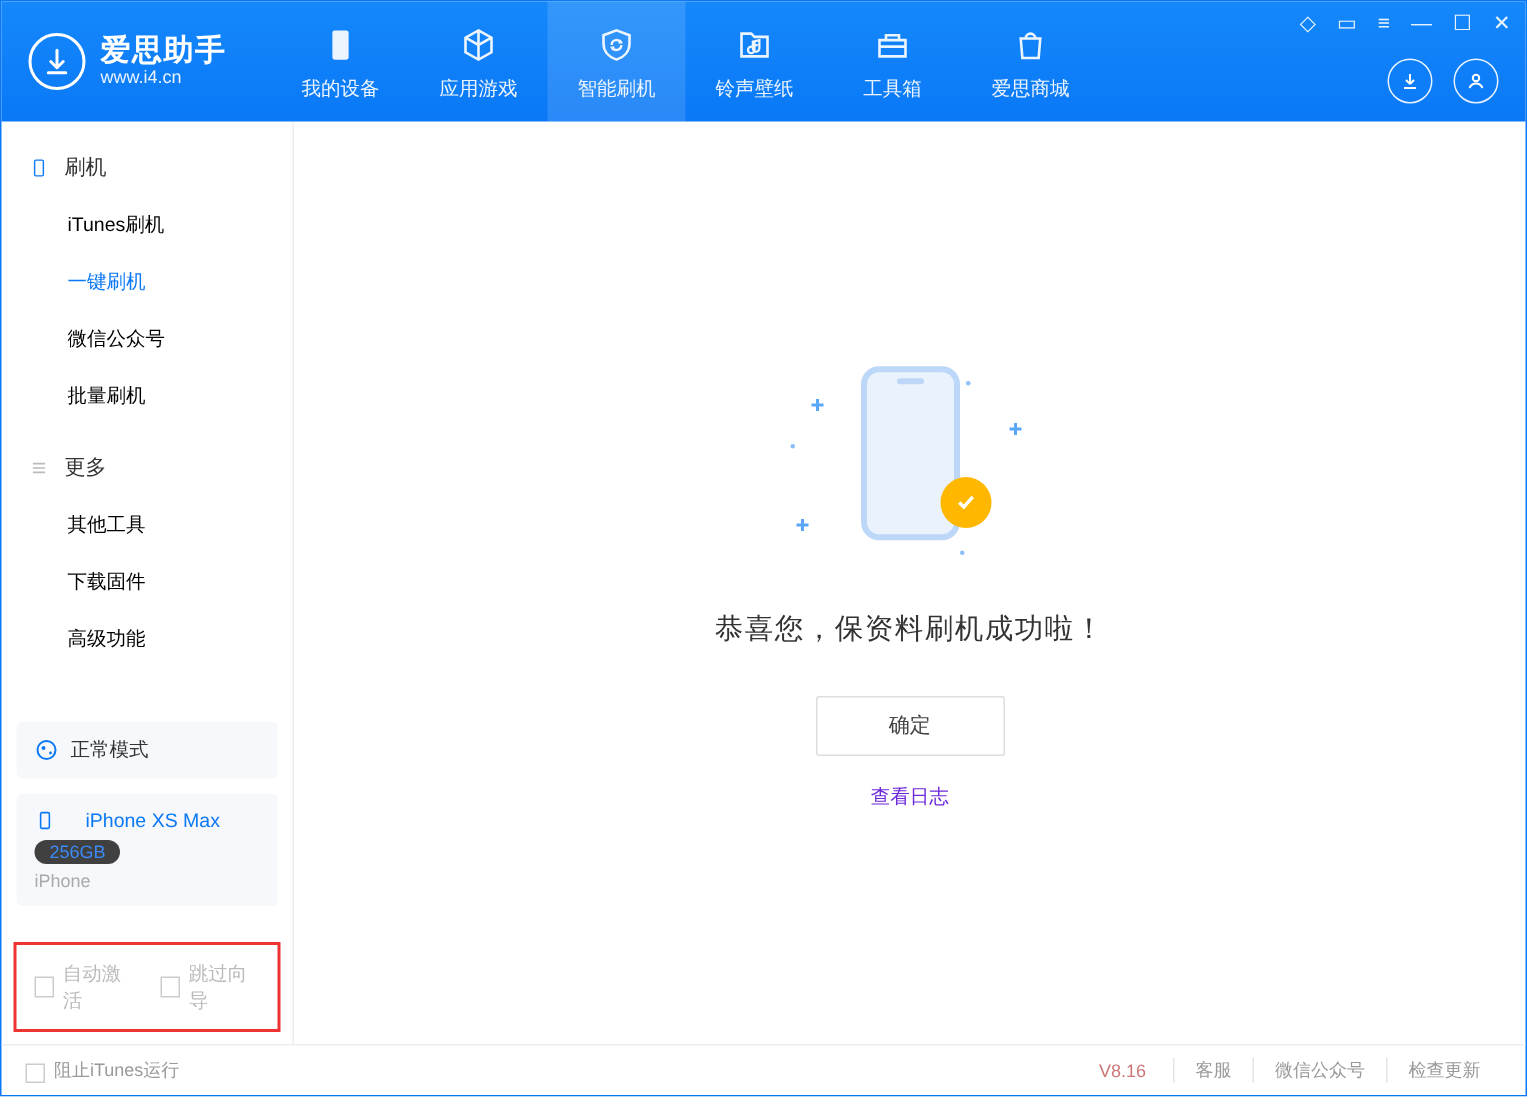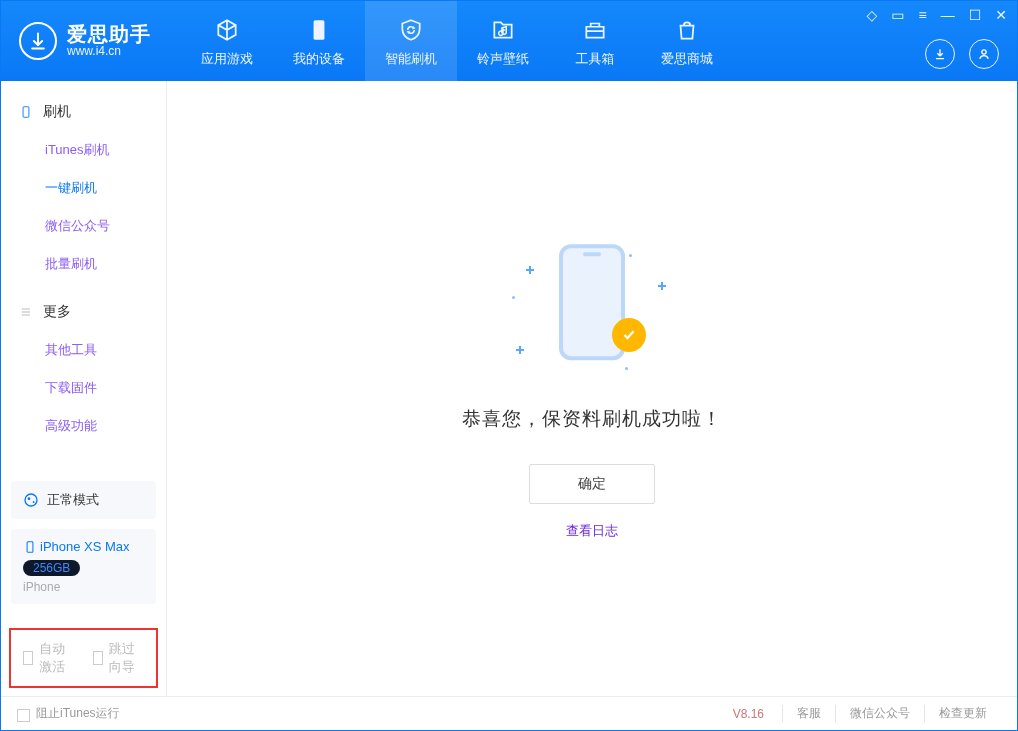--- a/index.html
+++ b/index.html
@@ -17,35 +17,35 @@
 .tab .ticon { height: 30px; display:flex; align-items:center; justify-content:center; }
 .tab .ticon svg { width: 26px; height: 26px; fill: #fff; }
 .tab .tlabel { font-size: 13px; margin-top: 5px; }
 .win-controls-top { position: absolute; top: 6px; right: 10px; display: flex; gap: 14px; align-items: center; }
 .win-controls-top span { font-size: 14px; opacity: .9; cursor: pointer; }
 .win-controls-bot { position: absolute; right: 18px; bottom: 12px; display: flex; gap: 14px; }
 .cbtn { width: 30px; height: 30px; border: 1.5px solid rgba(255,255,255,.9); border-radius: 50%; display: flex; align-items: center; justify-content: center; cursor: pointer; }
 .cbtn svg { width: 16px; height: 16px; stroke: #fff; fill: none; stroke-width: 2; }
 
 .body { flex: 1; display: flex; min-height: 0; }
-.sidebar { width: 166px; border-right: 1px solid #ededed; display: flex; flex-direction: column; }
+.sidebar { width: 195px; border-right: 1px solid #ededed; display: flex; flex-direction: column; }
 .side-scroll { flex: 1; overflow: auto; padding-top: 14px; }
 .sec-head { display: flex; align-items: center; padding: 8px 18px; color: #333; font-size: 14px; }
 .sec-head .sicon { width: 16px; display: inline-flex; }
 .sec-head .sicon svg { width: 14px; height: 14px; }
 .sec-head span.t { margin-left: 8px; font-weight: 500; }
 .sec-items { padding: 2px 0 12px; }
-.sec-items .sitem { padding: 10px 0 10px 44px; font-size: 13px; color: #8b5cf6; cursor: pointer; }
+.sec-items .sitem { padding: 10px 0 10px 44px; font-size: 13px; color: #000000; cursor: pointer; }
 .sec-items .sitem.active { color: #0a78f6; padding-left: 44px; }
 .side-panel { padding: 10px; }
 .mode-card, .device-card { background: #f6f8fb; border-radius: 4px; padding: 10px 12px; margin-bottom: 10px; font-size: 13px; color: #333; }
 .mode-card { display: flex; align-items: center; }
 .mode-card .dot { width: 16px; height: 16px; display:inline-flex; margin-right: 8px; }
-.device-card .dname { color: #0a78f6; font-weight: 500; font-size: 13px; display:flex; align-items:center; gap:3px; }
-.device-card .cap { display: inline-block; background: #0f172a; color: #3b8af7; border-radius: 10px; padding: 1px 10px; font-size: 12px; margin-top: 6px; }
+.device-card .dname { color: #0a78f6; font-weight: 500; font-size: 13px; display:flex; align-items:center; gap:20px; }
+.device-card .cap { display: inline-block; background: #404040; color: #3b8af7; border-radius: 10px; padding: 1px 10px; font-size: 12px; margin-top: 6px; }
 .device-card .sub { color: #aaa; font-size: 12px; margin-top: 4px; }
 .checks { border: 2px solid #e33; padding: 10px 12px; margin: 4px 8px 8px 8px; display: flex; gap: 18px; font-size: 13px; color: #bbb; align-items: flex-end; }
 .chk { display: inline-flex; align-items: center; gap: 6px; cursor: pointer; }
 .chk .box { width: 14px; height: 14px; border: 1px solid #ccc; background: #fff; }
 
 .main { flex: 1; display: flex; flex-direction: column; align-items: center; justify-content: center; }
 .illus { position: relative; width: 160px; height: 140px; margin-bottom: 28px; }
 .phone { position:absolute; left:50%; top:50%; transform:translate(-50%,-55%); width:66px; height:116px; border:4px solid #bcd7f7; border-radius:12px; background:#eaf2fd; }
 .phone::before { content:""; position:absolute; top:4px; left:50%; transform:translateX(-50%); width:18px; height:4px; background:#bcd7f7; border-radius:2px; }
 .badge { position:absolute; right:26px; bottom:26px; width:34px; height:34px; background:#ffb700; border-radius:50%; display:flex; align-items:center; justify-content:center; }
@@ -82,32 +82,32 @@
       </div>
       <div class="logo-text">
         <div class="cn">爱思助手</div>
         <div class="en">www.i4.cn</div>
       </div>
     </div>
     <div class="tabs">
       <div class="tab">
         <div class="ticon">
             <svg viewBox="0 0 24 24">
+              <rect x="7" y="3" width="10" height="18" rx="1.5"></rect>
+            </svg>
+          </div>
+        <div class="tlabel">我的设备</div>
+      </div>
+      <div class="tab">
+        <div class="ticon">
+            <svg viewBox="0 0 24 24">
               <path d="M12 3l8 4.5v9L12 21l-8-4.5v-9L12 3z M12 3v18 M4 7.5l8 4.5 8-4.5" stroke="#fff" stroke-width="1.6" fill="none"></path>
             </svg>
           </div>
         <div class="tlabel">应用游戏</div>
-      </div>
-      <div class="tab">
-        <div class="ticon">
-            <svg viewBox="0 0 24 24">
-              <rect x="7" y="3" width="10" height="18" rx="1.5"></rect>
-            </svg>
-          </div>
-        <div class="tlabel">我的设备</div>
       </div>
       <div class="tab active">
         <div class="ticon">
             <svg viewBox="0 0 24 24">
               <path d="M12 3l8 3v5c0 5-3.5 8.5-8 10-4.5-1.5-8-5-8-10V6l8-3z" stroke="#fff" stroke-width="1.6" fill="none"></path>
               <path d="M9 12a3 3 0 015.5-1.7M15 12a3 3 0 01-5.5 1.7" stroke="#fff" stroke-width="1.4" fill="none"></path>
               <path d="M14 9l.8 1.3-1.5.2M10 15l-.8-1.3 1.5-.2" stroke="#fff" stroke-width="1.4" fill="none"></path>
             </svg>
           </div>
         <div class="tlabel">智能刷机</div>

